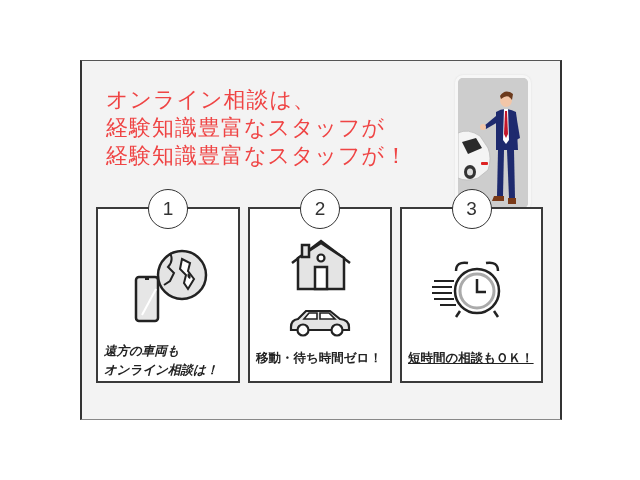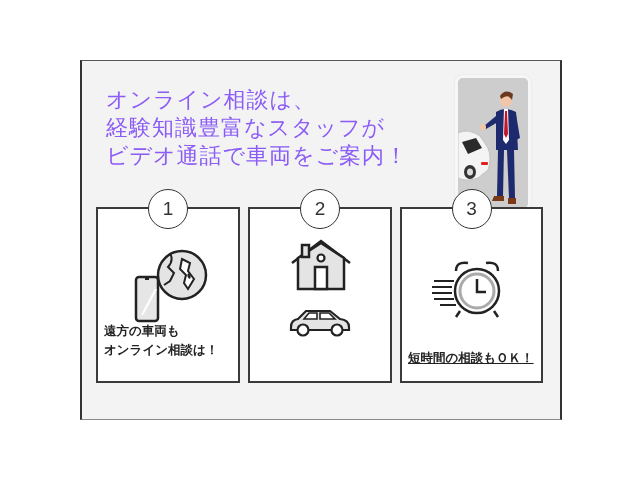--- a/index.html
+++ b/index.html
@@ -12,21 +12,21 @@
       position: absolute; left: 80px; top: 60px;
       width: 478px; height: 358px;
       background: #f3f3f3;
       border-left: 2px solid #333;
       border-right: 2px solid #333;
       border-top: 1px solid #555;
       border-bottom: 1px solid #888;
     }
     .headline {
       position: absolute; left: 106px; top: 86px;
-      color: #8b5cf6; font-size: 22px; line-height: 28px;
+      color: #ef4444; font-size: 22px; line-height: 28px;
       font-weight: normal; letter-spacing: 1px;
     }
     .headline div { white-space: nowrap; }
     .phone {
       position: absolute; left: 455px; top: 75px;
       width: 70px; height: 130px;
       background: #cfcfcf; border: 3px solid #f7f7f7;
       border-radius: 8px; overflow: hidden;
       box-shadow: 0 0 2px #ddd;
     }
@@ -52,21 +52,21 @@
     }
   </style>
 </head>
 <body>
 
 <div class="frame"></div>
 
 <div class="headline">
   <div>オンライン相談は、</div>
   <div>経験知識豊富なスタッフが</div>
-  <div>ビデオ通話で車両をご案内！</div>
+  <div>経験知識豊富なスタッフが！</div>
 </div>
 
 <div class="phone">
   <svg width="70" height="130" viewBox="0 0 70 130">
     <rect x="0" y="0" width="70" height="130" fill="#cdcdcd"></rect>
 
     <path d="M0 55 Q10 50 22 58 L30 70 Q34 80 30 92 L20 100 Q8 104 0 100 Z" fill="#f4f4f4" stroke="#bbb" stroke-width="0.8"></path>
     <path d="M4 64 L18 60 L24 70 L10 76 Z" fill="#2a2a2a"></path>
     <ellipse cx="12" cy="94" rx="6" ry="7" fill="#333"></ellipse>
     <ellipse cx="12" cy="94" rx="3" ry="3.5" fill="#ddd"></ellipse>
@@ -93,41 +93,44 @@
   <div class="num">1</div>
   <svg class="icon" style="left:32px; top:36px;" width="80" height="84" viewBox="0 0 80 84">
     <circle cx="52" cy="30" r="24" fill="#e4e4e4" stroke="#222" stroke-width="2.5"></circle>
     <path d="M40 8 Q44 16 38 22 L44 28 L40 36 L34 40" fill="none" stroke="#222" stroke-width="2"></path>
     <path d="M52 14 L60 18 L58 26 L64 34 L58 44 L54 38 L56 30 L50 24 Z" fill="#fff" stroke="#222" stroke-width="2"></path>
     <path d="M58 28 Q62 30 60 34 Q56 32 58 28 Z" fill="#222"></path>
     <rect x="6" y="32" width="22" height="44" rx="3" fill="#e6e6e6" stroke="#222" stroke-width="2.5"></rect>
     <path d="M12 70 L26 44" stroke="#fff" stroke-width="2"></path>
     <rect x="15" y="33" width="4" height="2" fill="#222"></rect>
   </svg>
-  <div class="caption" style="top:112px;">
+  <div class="caption" style="top:132px;font-style:italic;">
     <div>遠方の車両も</div>
     <div>オンライン相談は！</div>
   </div>
 </div>
 
 <div class="box" style="left:248px; width:144px;">
   <div class="num">2</div>
   <svg class="icon" style="left:38px; top:30px;" width="66" height="52" viewBox="0 0 66 52">
     <path d="M4 24 L33 2 L62 24" fill="none" stroke="#222" stroke-width="2.5"></path>
     <path d="M10 19 L33 4 L56 19 L56 50 L10 50 Z" fill="#e4e4e4" stroke="#222" stroke-width="2.5"></path>
     <rect x="14" y="6" width="7" height="12" fill="#e4e4e4" stroke="#222" stroke-width="2.5"></rect>
     <rect x="27" y="28" width="12" height="22" fill="#fff" stroke="#222" stroke-width="2.5"></rect>
     <circle cx="33" cy="19" r="3.5" fill="#fff" stroke="#222" stroke-width="2.2"></circle>
   </svg>
   <svg class="icon" style="left:38px; top:98px;" width="64" height="30" viewBox="0 0 64 30">
     <path d="M3 20 Q3 13 10 12 L18 4 L42 4 L52 12 Q61 13 61 20 L61 23 L3 23 Z" fill="#e4e4e4" stroke="#222" stroke-width="2.2"></path>
     <path d="M21 6 L29 6 L29 12 L16 12 Z M32 6 L41 6 L47 12 L32 12 Z" fill="#fff" stroke="#222" stroke-width="1.6"></path>
     <circle cx="15" cy="23" r="5.5" fill="#fff" stroke="#222" stroke-width="2.2"></circle>
     <circle cx="49" cy="23" r="5.5" fill="#fff" stroke="#222" stroke-width="2.2"></circle>
   </svg>
+  <div class="caption" style="top:139px;">
+    <div>移動・待ち時間ゼロ！</div>
+  </div>
 </div>
 
 <div class="box" style="left:400px; width:143px;">
   <div class="num">3</div>
   <svg class="icon" style="left:28px; top:50px;" width="80" height="64" viewBox="0 0 80 64">
     <path d="M26 12 Q26 2 38 4" fill="none" stroke="#222" stroke-width="2.5"></path>
     <path d="M68 12 Q68 2 56 4" fill="none" stroke="#222" stroke-width="2.5"></path>
     <line x1="30" y1="52" x2="26" y2="58" stroke="#222" stroke-width="2.5"></line>
     <line x1="64" y1="52" x2="68" y2="58" stroke="#222" stroke-width="2.5"></line>
     <circle cx="47" cy="32" r="22" fill="#fff" stroke="#222" stroke-width="2.5"></circle>

